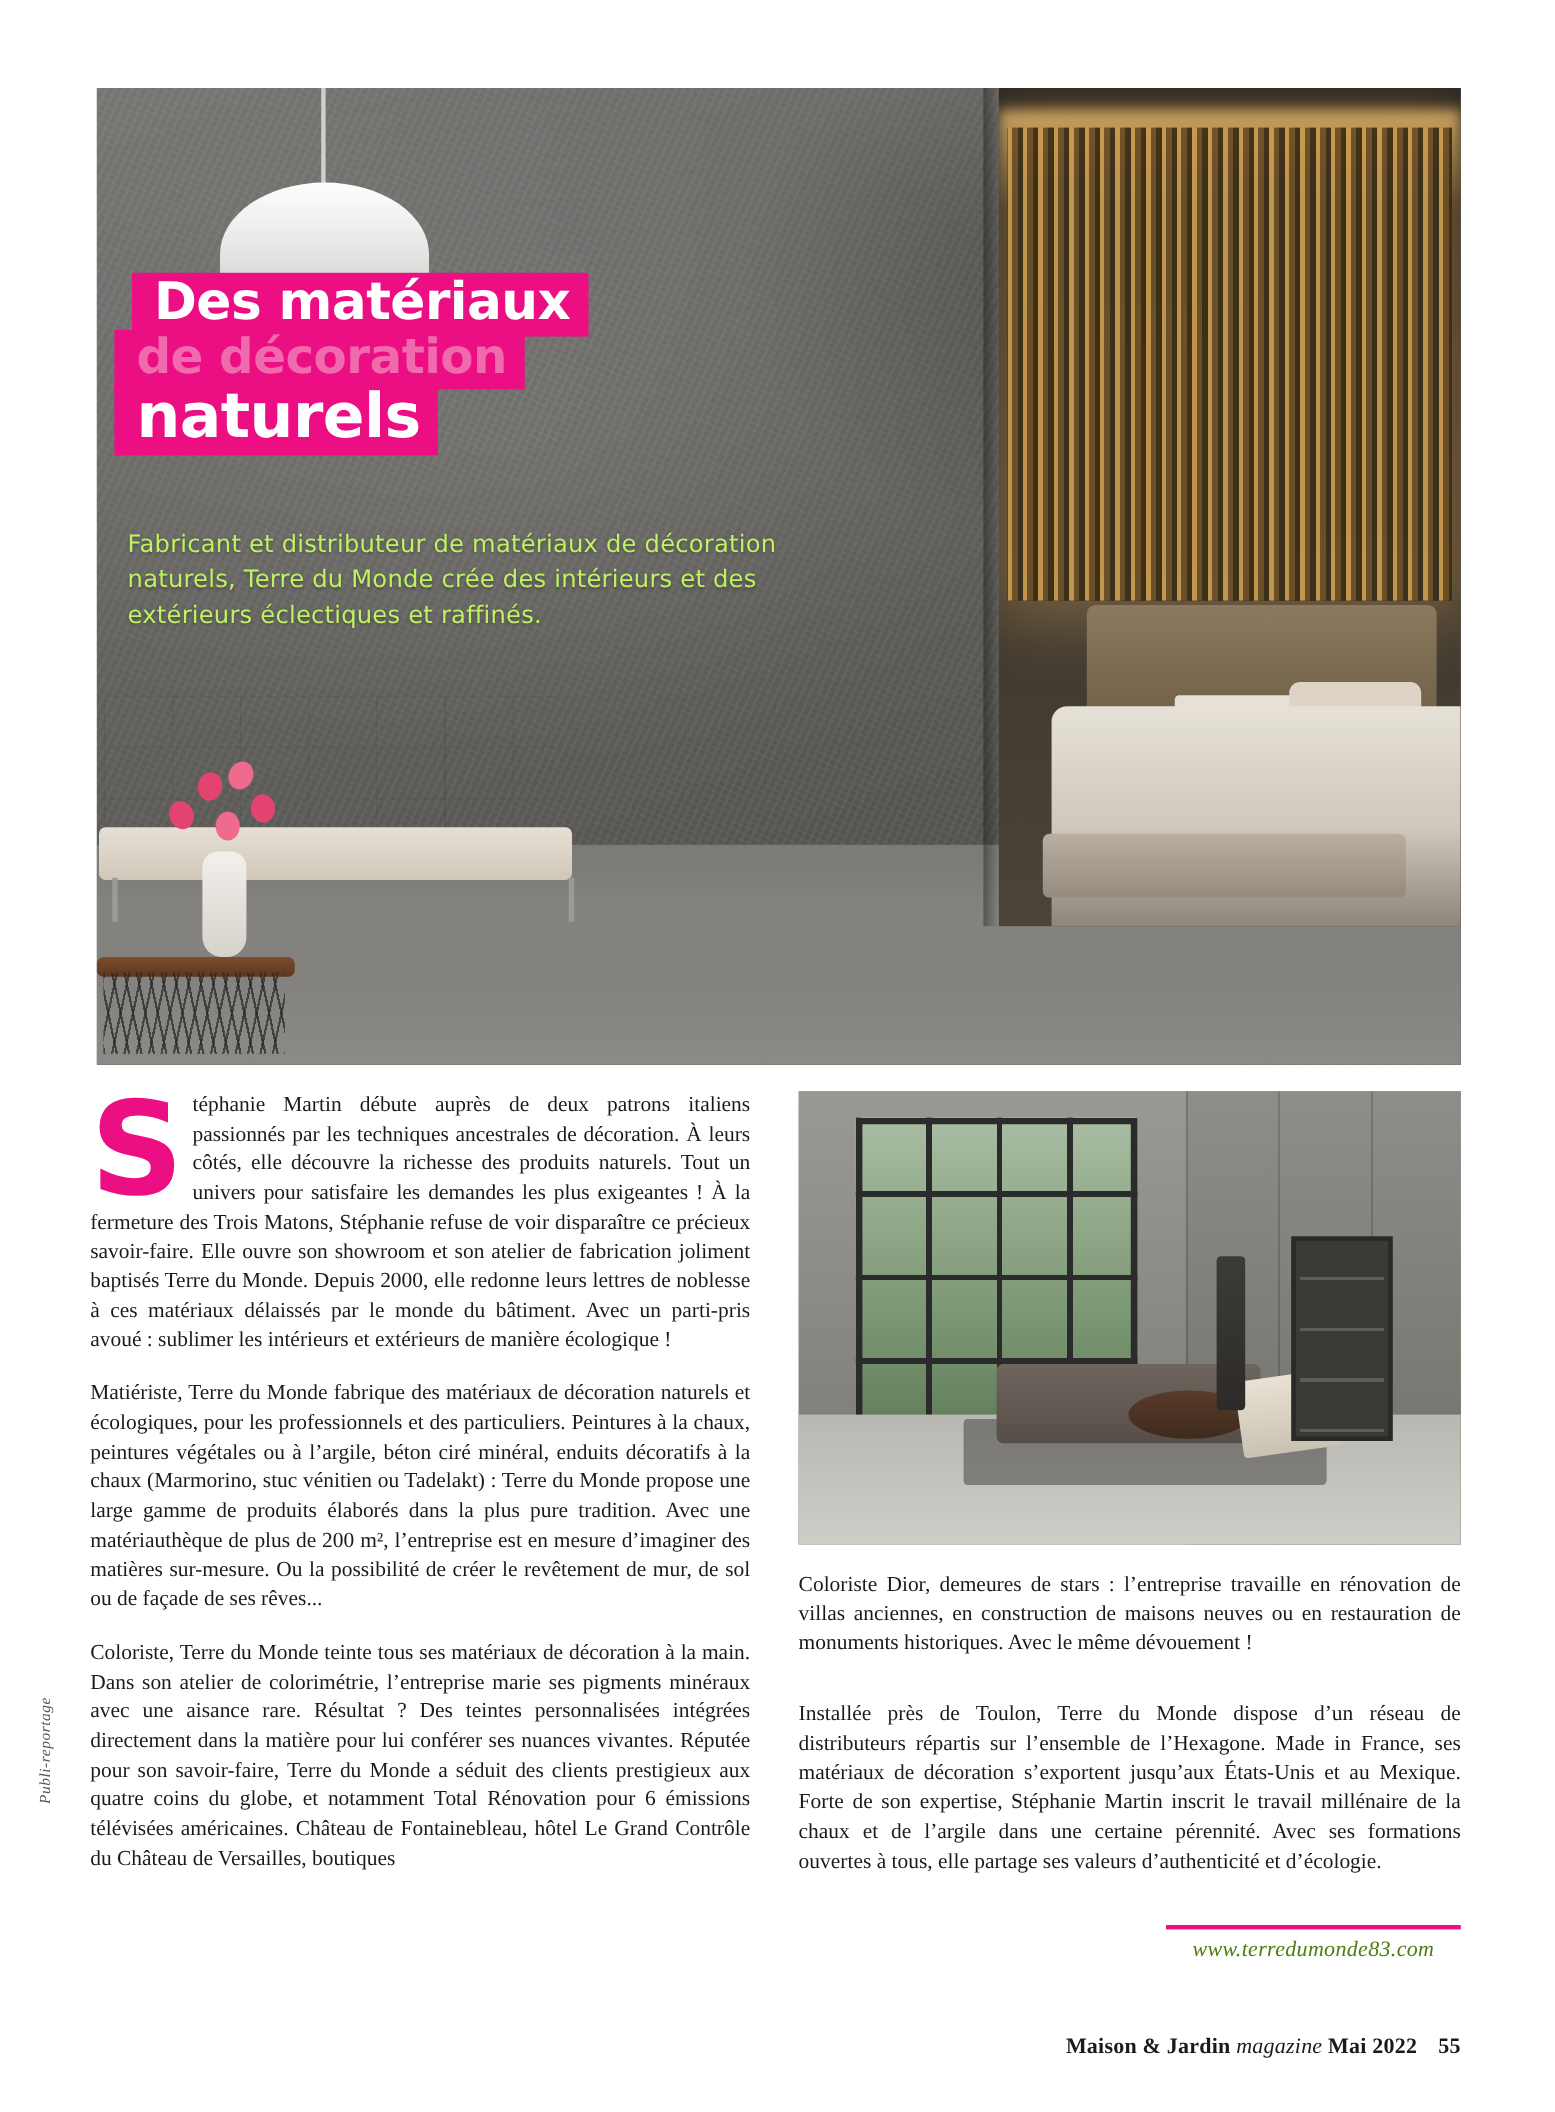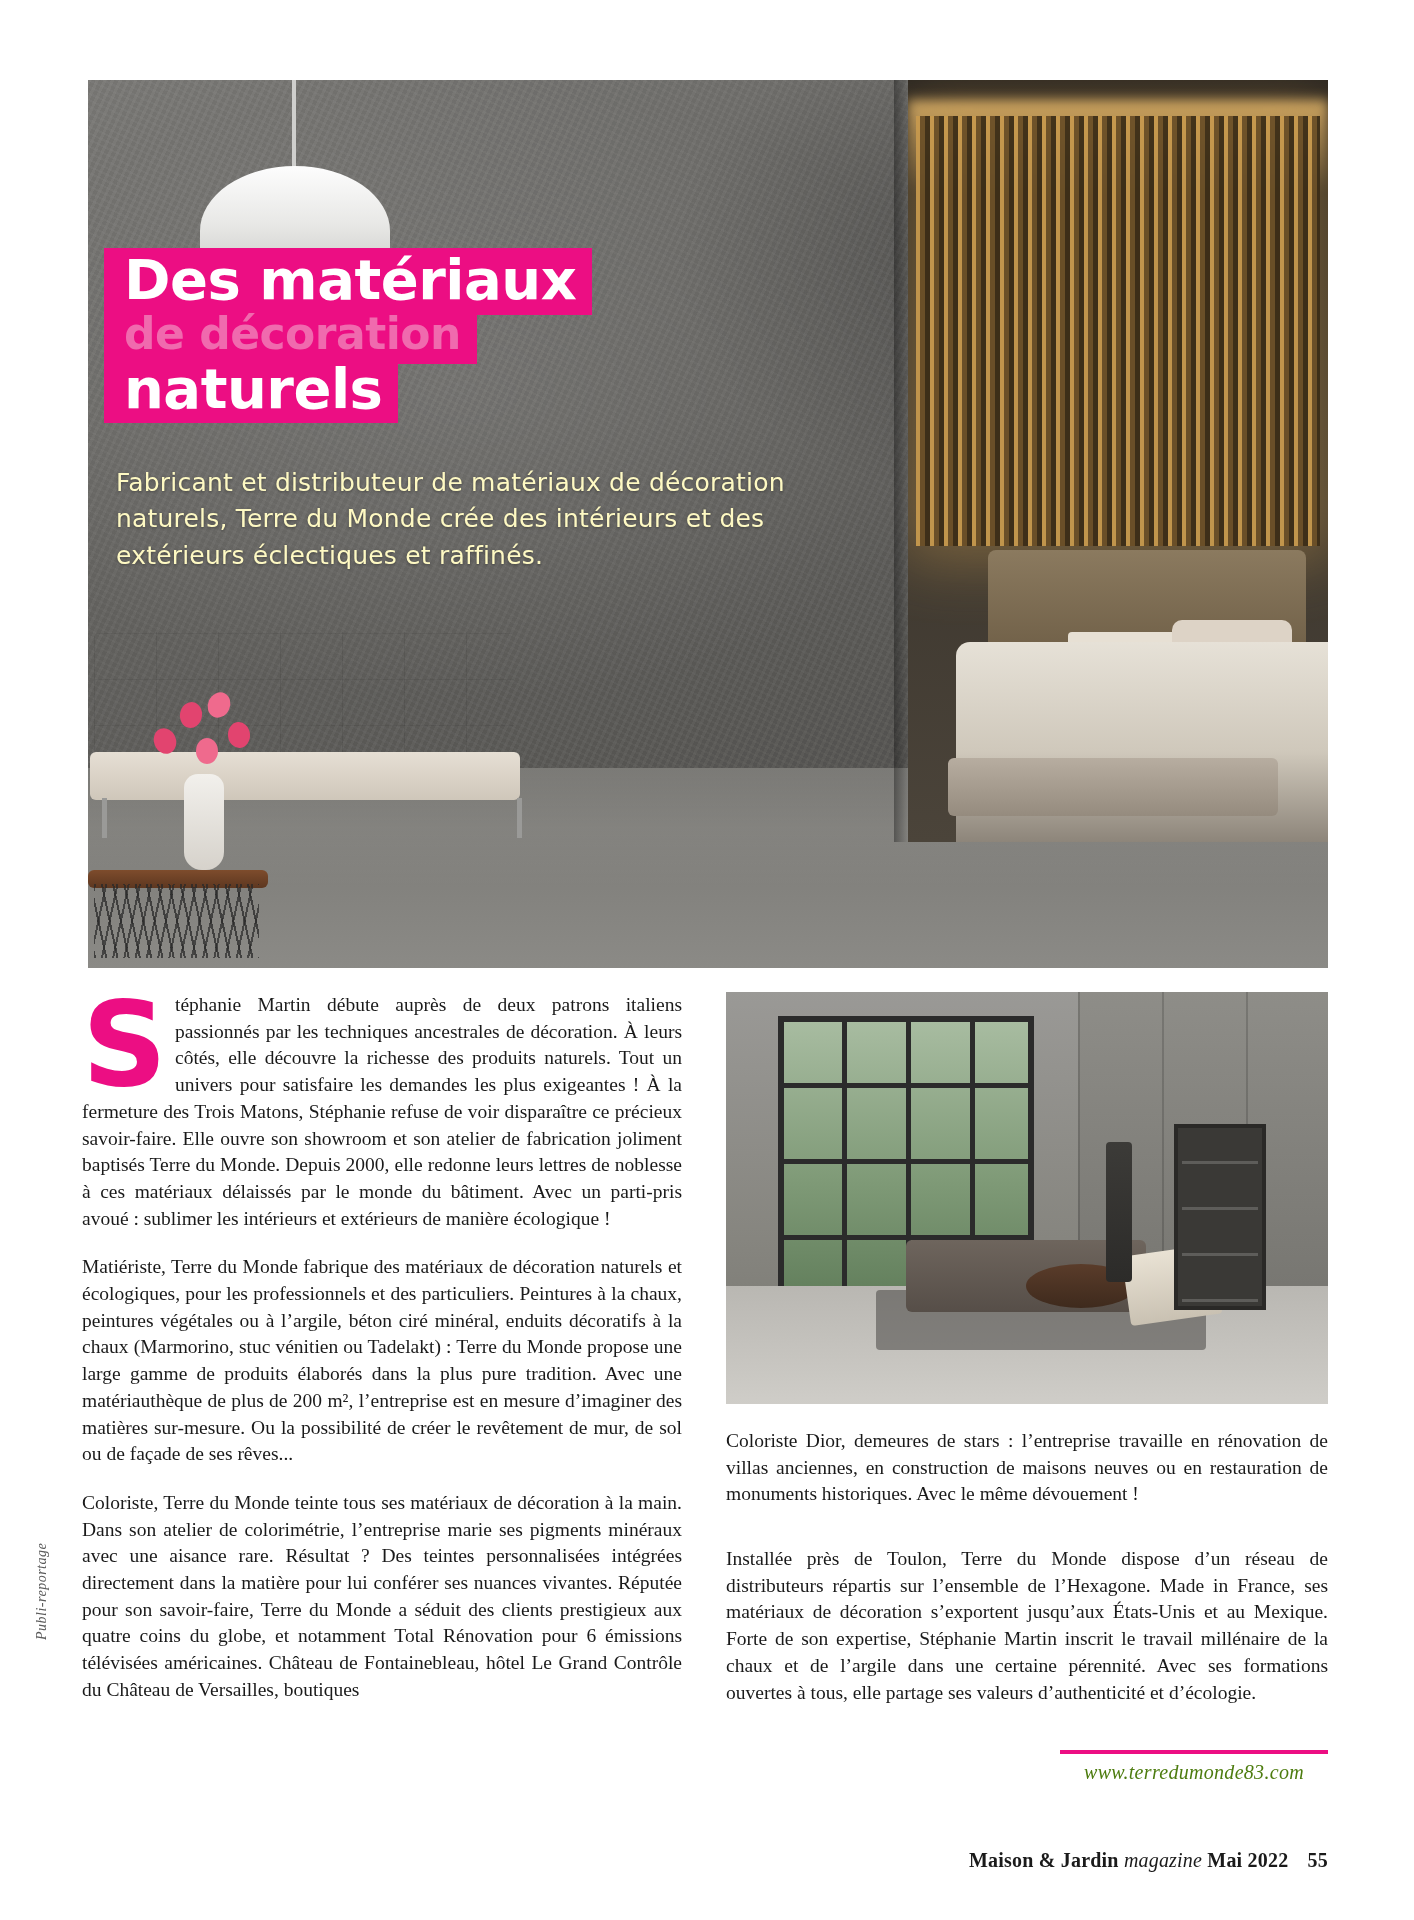--- a/index.html
+++ b/index.html
@@ -247,32 +247,32 @@
     font-family: "DejaVu Sans", sans-serif;
   }
   .title-line {
     display: inline-block;
     background: #ec0e83;
     color: #ffffff;
     font-weight: 700;
     letter-spacing: -0.5px;
     padding: 2px 16px 6px 20px;
   }
-  .title-1 { font-size: 56px; line-height: 1.06; }
+  .title-1 { font-size: 47px; line-height: 1.06; margin-left: 16px; }
   .title-2 { font-size: 44px; line-height: 1.06; color: #f06aae; margin-top: -6px; }
   .title-3 { font-size: 56px; line-height: 1.02; margin-top: -6px; }
 
   .hero-deck {
     position: absolute;
     left: 28px;
-    top: 385px;
+    top: 400px;
     width: 690px;
-    color: #fef9c3;
+    color: #bef264;
     font-family: "DejaVu Sans", sans-serif;
-    font-size: 25px;
+    font-size: 22px;
     line-height: 1.45;
     letter-spacing: .2px;
     text-shadow: 0 1px 3px rgba(0,0,0,.35);
   }
 
   
   .col-left {
     position: absolute;
     left: 82px;
     top: 992px;

